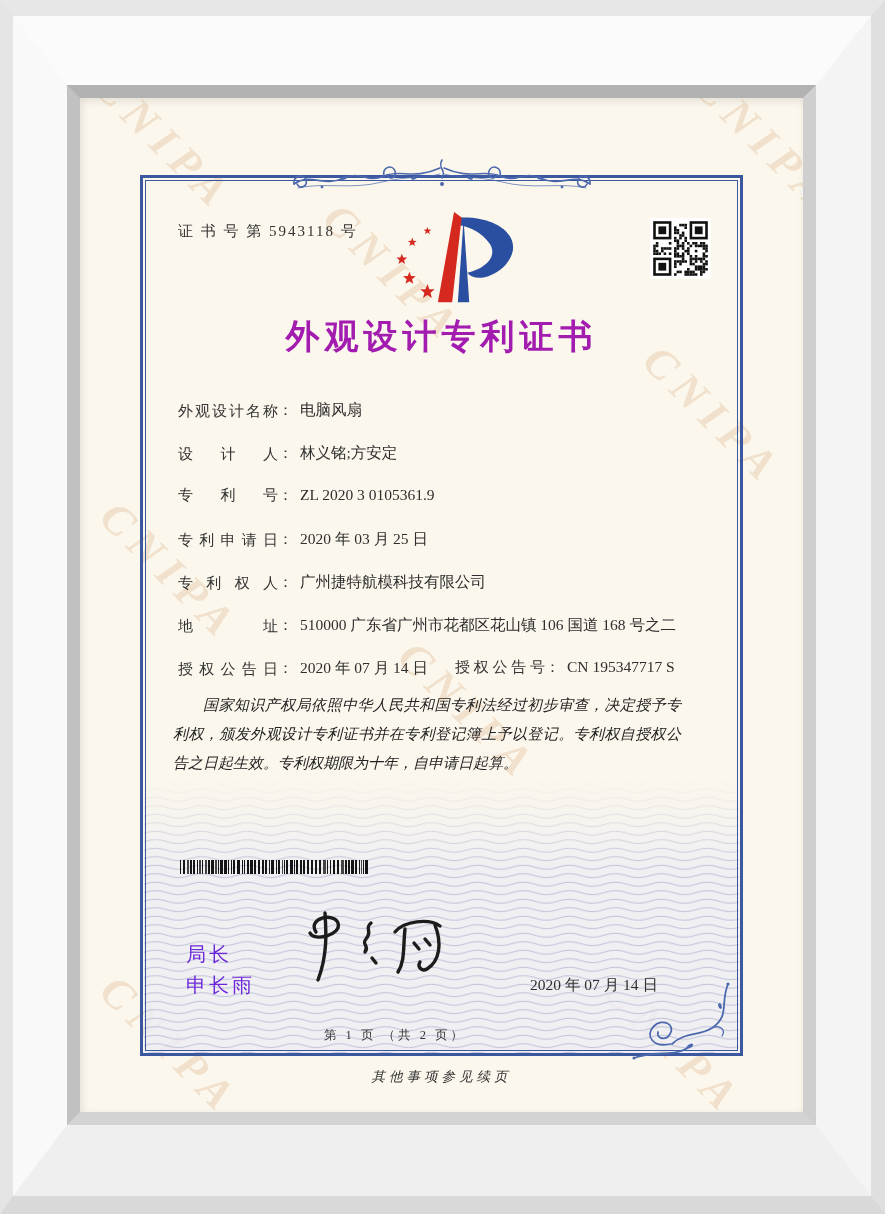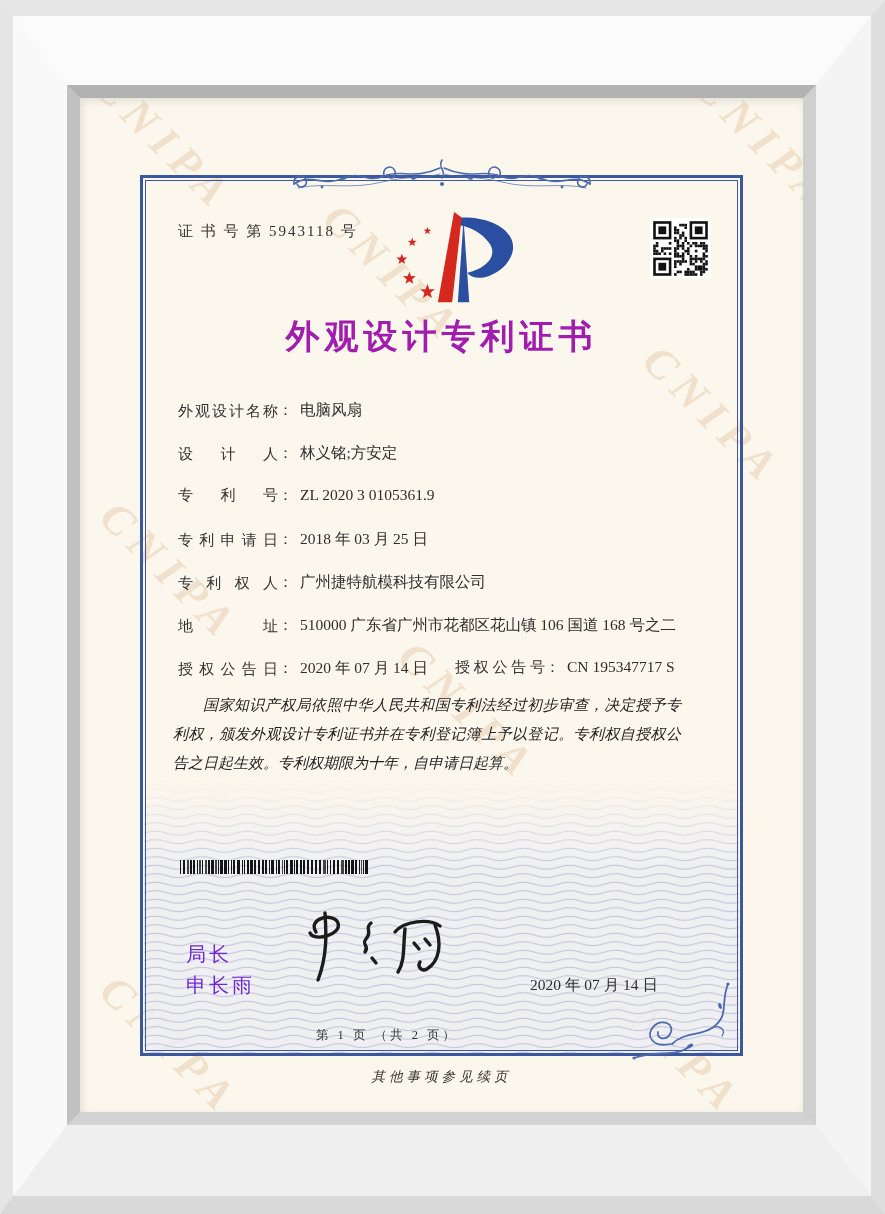--- a/index.html
+++ b/index.html
@@ -40,21 +40,21 @@
   .val{margin-left:7px;color:#2e2e2e;font-size:15.5px;margin-top:31px;}
   .grant2{position:absolute;left:277px;top:0;white-space:nowrap;}
   .body-text{position:absolute;left:93px;top:593px;width:508px;font-size:15px;
     line-height:29px;text-align:justify;font-style:italic;color:#222;}
   .body-text p{margin:0;text-indent:2em;}
   .barcode{position:absolute;left:100px;top:762px;}
   .signer{position:absolute;left:106px;top:841px;font-family:"Liberation Sans","DejaVu Sans",sans-serif;
     font-size:20px;color:#6d28d9;letter-spacing:3px;line-height:31px;}
   .sig{position:absolute;left:212px;top:810px;}
   .issue-date{position:absolute;left:450px;top:877px;font-size:15.5px;color:#2e2e2e;white-space:nowrap;}
-  .page-ind{position:absolute;left:52px;top:929px;width:510px;text-align:center;
+  .page-ind{position:absolute;left:60px;top:929px;width:510px;text-align:center;
     font-size:12.5px;letter-spacing:3px;color:#333;}
   .cont-note{position:absolute;left:60px;top:970px;width:603px;text-align:center;
     font-size:13.5px;letter-spacing:4px;font-style:italic;color:#333;}
 </style>
 </head>
 <body>
 
 <div class="page">
  <div class="frame-outer">
   <div class="frame-face">
@@ -298,21 +298,21 @@
                 <span>号</span>
               </span><span>：</span><span class="val">ZL 2020 3 0105361.9</span>
       </div>
       <div class="row" style="top:431px;">
         <span class="jl">
                 <span>专</span>
                 <span>利</span>
                 <span>申</span>
                 <span>请</span>
                 <span>日</span>
-              </span><span>：</span><span class="val">2018 年 03 月 25 日</span>
+              </span><span>：</span><span class="val">2020 年 03 月 25 日</span>
       </div>
       <div class="row" style="top:474px;">
         <span class="jl">
                 <span>专</span>
                 <span>利</span>
                 <span>权</span>
                 <span>人</span>
               </span><span>：</span><span class="val">广州捷特航模科技有限公司</span>
       </div>
       <div class="row" style="top:517px;">

